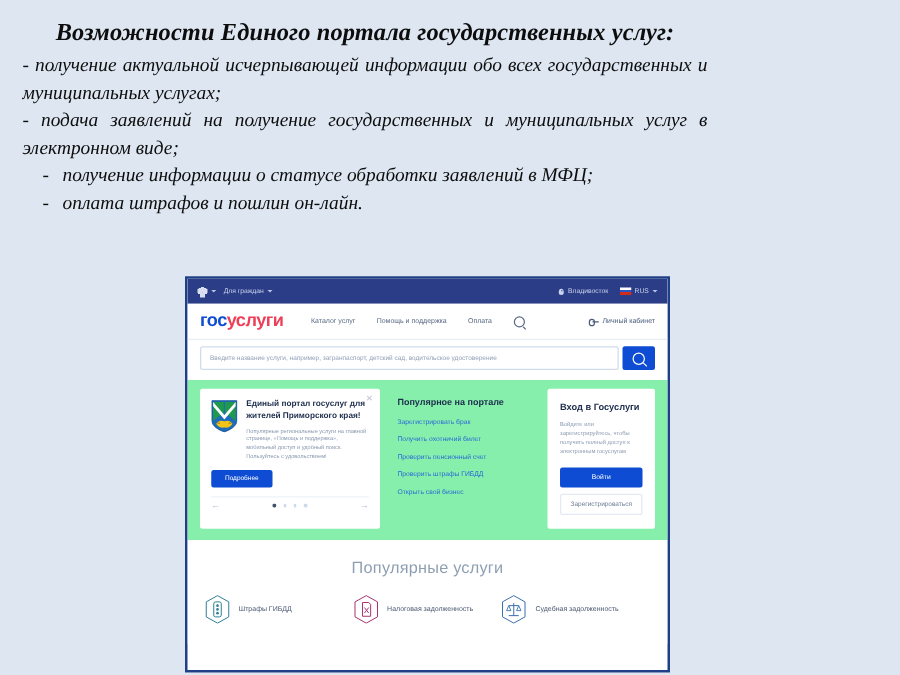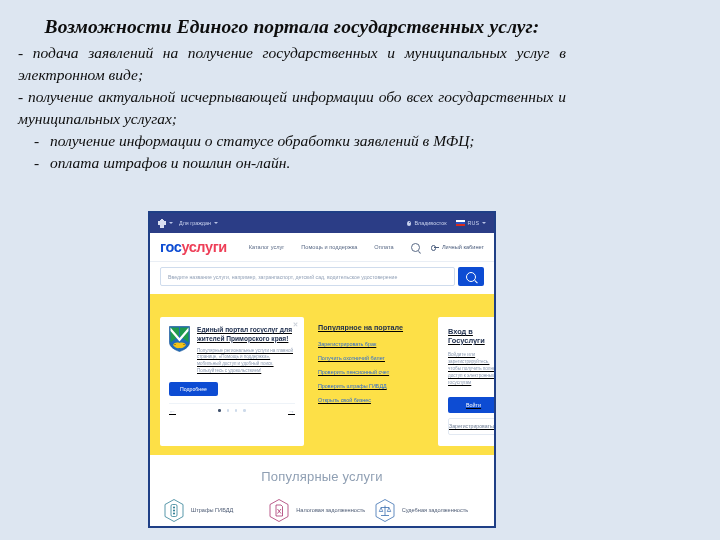--- a/index.html
+++ b/index.html
@@ -56,22 +56,22 @@
   }
   .bullet .dash {
     display: inline-block;
     width: 16px;
   }
 
   
   .shot {
     position: absolute;
     left: 148px;
-    top: 211px;
-    width: 348px;
+    top: 221px;
+    width: 388px;
     height: 317px;
     border: 2px solid #1f3f86;
     background: #ffffff;
     box-sizing: border-box;
     overflow: hidden;
   }
 
   
   .topbar {
     height: 20px;
@@ -232,23 +232,22 @@
   }
   .searchbtn .search-ico {
     border-color: #ffffff;
     width: 8px; height: 8px;
     border-width: 1.3px;
   }
   .searchbtn .search-ico::after { background: #ffffff; height: 1.3px; width: 3.6px; }
 
   
   .portal-body {
-    background: #fde047;
-    padding: 23px 10px 9px 10px;
-    text-decoration: underline;
+    background: #86efac;
+    padding: 7px 10px 9px 10px;
   }
   .cards {
     display: flex;
     gap: 8px;
     align-items: stretch;
   }
 
   
   .banner {
     flex: 0 0 144px;
@@ -420,22 +419,22 @@
     text-align: left;
   }
 </style>
 </head>
 <body>
 
 <div class="slide">
 
   <div class="text-block">
     <p class="headline">Возможности Единого портала государственных услуг:</p>
+    <p class="bullet">- получение актуальной исчерпывающей информации обо всех государственных и муниципальных  услугах;</p>
     <p class="bullet">- подача заявлений на получение государственных и муниципальных услуг в электронном виде;</p>
-    <p class="bullet">- получение актуальной исчерпывающей информации обо всех государственных и муниципальных  услугах;</p>
     <p class="bullet dashlist"><span class="dash">-</span><span>получение информации о статусе обработки заявлений в МФЦ;</span></p>
     <p class="bullet dashlist"><span class="dash">-</span><span>оплата штрафов и пошлин он-лайн.</span></p>
   </div>
 
   <div class="shot">
 
     <div class="topbar">
       <div class="left">
         <div class="item">
           <span class="emblem"></span>

